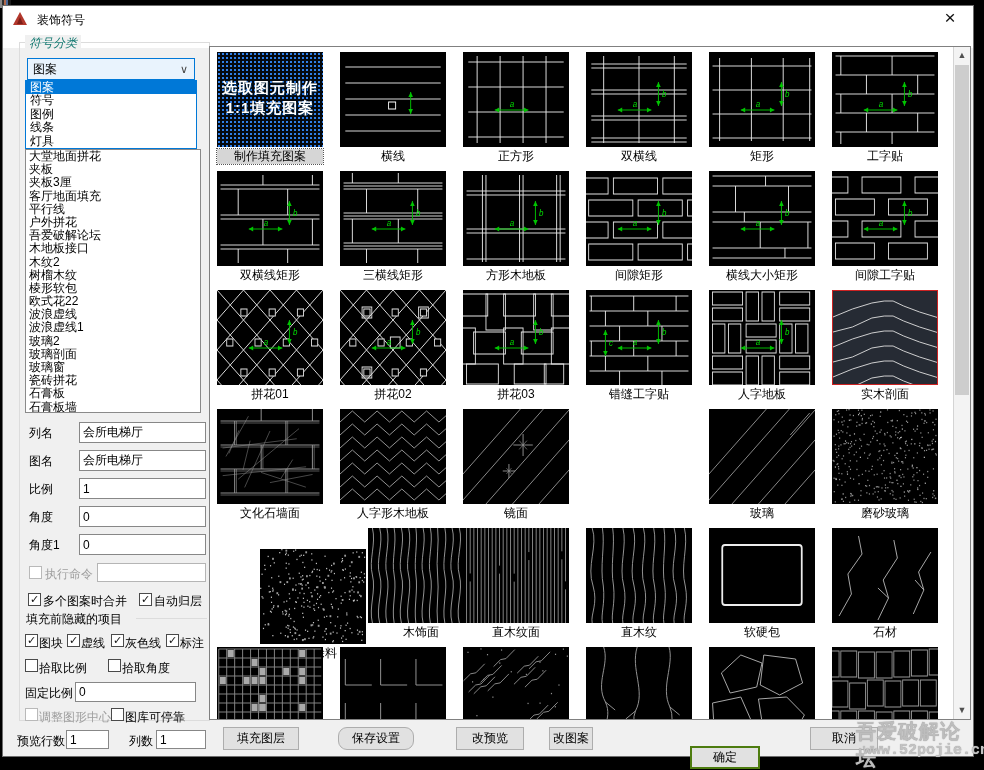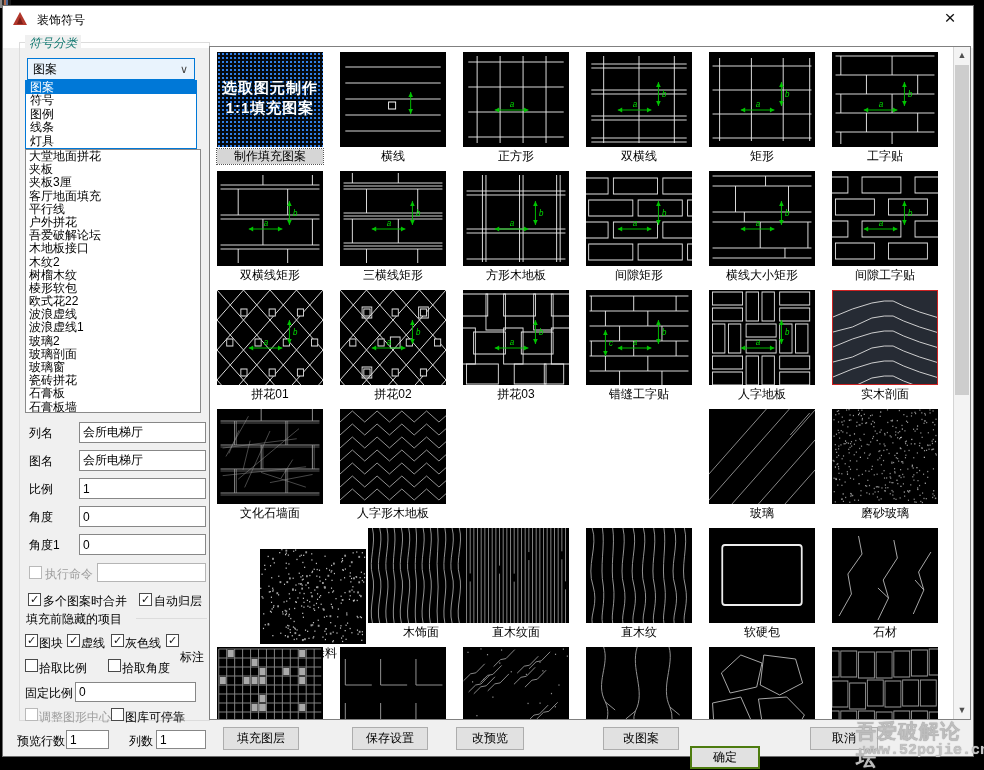--- a/index.html
+++ b/index.html
@@ -720,20 +720,40 @@
             <line x1="42" y1="80" x2="56" y2="91" stroke="#9a9a9a" stroke-width="1"></line>
             <line x1="56" y1="91" x2="70" y2="80" stroke="#9a9a9a" stroke-width="1"></line>
             <line x1="70" y1="80" x2="84" y2="91" stroke="#9a9a9a" stroke-width="1"></line>
             <line x1="84" y1="91" x2="98" y2="80" stroke="#9a9a9a" stroke-width="1"></line>
             <line x1="98" y1="80" x2="112" y2="91" stroke="#9a9a9a" stroke-width="1"></line>
             <line x1="112" y1="91" x2="126" y2="80" stroke="#9a9a9a" stroke-width="1"></line>
             <line x1="126" y1="80" x2="140" y2="91" stroke="#9a9a9a" stroke-width="1"></line>
           </svg>
         </div>
         <div class="tlabel">人字形木地板</div>
+      </div>
+      <div class="tile" style="left: 253px; top: 362px;">
+        <div class="thumb">
+          <svg width="106" height="95" viewBox="0 0 120 95" preserveAspectRatio="none">
+            <line x1="-30" y1="95" x2="65" y2="0" stroke="#909090" stroke-width="1"></line>
+            <line x1="-4" y1="95" x2="91" y2="0" stroke="#909090" stroke-width="1"></line>
+            <line x1="26" y1="95" x2="121" y2="0" stroke="#909090" stroke-width="1"></line>
+            <line x1="56" y1="95" x2="151" y2="0" stroke="#909090" stroke-width="1"></line>
+            <line x1="86" y1="95" x2="181" y2="0" stroke="#909090" stroke-width="1"></line>
+            <line x1="57" y1="36" x2="79" y2="36" stroke="#909090" stroke-width="1"></line>
+            <line x1="68" y1="25" x2="68" y2="47" stroke="#909090" stroke-width="1"></line>
+            <line x1="63.6" y1="31.6" x2="72.4" y2="40.4" stroke="#909090" stroke-width="0.7"></line>
+            <line x1="63.6" y1="40.4" x2="72.4" y2="31.6" stroke="#909090" stroke-width="0.7"></line>
+            <line x1="45" y1="62" x2="59" y2="62" stroke="#909090" stroke-width="1"></line>
+            <line x1="52" y1="55" x2="52" y2="69" stroke="#909090" stroke-width="1"></line>
+            <line x1="49.2" y1="59.2" x2="54.8" y2="64.8" stroke="#909090" stroke-width="0.7"></line>
+            <line x1="49.2" y1="64.8" x2="54.8" y2="59.2" stroke="#909090" stroke-width="0.7"></line>
+          </svg>
+        </div>
+        <div class="tlabel">镜面</div>
       </div>
       <div class="tile" style="left: 499px; top: 362px;">
         <div class="thumb">
           <svg width="106" height="95" viewBox="0 0 120 95" preserveAspectRatio="none">
             <line x1="-30" y1="95" x2="65" y2="0" stroke="#8f8f8f" stroke-width="1"></line>
             <line x1="-4" y1="95" x2="91" y2="0" stroke="#8f8f8f" stroke-width="1"></line>
             <line x1="26" y1="95" x2="121" y2="0" stroke="#8f8f8f" stroke-width="1"></line>
             <line x1="56" y1="95" x2="151" y2="0" stroke="#8f8f8f" stroke-width="1"></line>
             <line x1="86" y1="95" x2="181" y2="0" stroke="#8f8f8f" stroke-width="1"></line>
             <line x1="92" y1="26" x2="114" y2="4" stroke="#8f8f8f" stroke-width="1"></line>
@@ -1676,34 +1696,34 @@
     <span class="lbl" style="left: 151px; top: 587px;">自动归层</span>
     <span class="lbl" style="left: 23px; top: 605px;">填充前隐藏的项目</span>
     <div class="gline" style="left: 133px; top: 612px; width: 71px;"></div>
     <span class="cb" style="left: 22px; top: 628px;">✓</span>
     <span class="lbl" style="left: 36px; top: 629px;">图块</span>
     <span class="cb" style="left: 64px; top: 628px;">✓</span>
     <span class="lbl" style="left: 78px; top: 629px;">虚线</span>
     <span class="cb" style="left: 108px; top: 628px;">✓</span>
     <span class="lbl" style="left: 122px; top: 629px;">灰色线</span>
     <span class="cb" style="left: 163px; top: 628px;">✓</span>
-    <span class="lbl" style="left: 177px; top: 643px;">标注</span>
+    <span class="lbl" style="left: 177px; top: 629px;">标注</span>
     <span class="cb" style="left: 22px; top: 653px;"></span>
     <span class="lbl" style="left: 36px; top: 654px;">拾取比例</span>
     <span class="cb" style="left: 105px; top: 653px;"></span>
     <span class="lbl" style="left: 119px; top: 654px;">拾取角度</span>
     <span class="lbl" style="left: 22px; top: 679px;">固定比例</span>
     <input class="tbox" value="0" style="left: 72px; top: 676px; width: 121px; height: 20px;">
     <span class="cb dis" style="left: 22px; top: 702px;"></span>
     <span class="lbl dis" style="left: 36px; top: 703px;">调整图形中心</span>
     <span class="cb" style="left: 108px; top: 702px;"></span>
     <span class="lbl" style="left: 122px; top: 703px; font-family: Liberation Serif, serif;">图库可停靠</span>
     <span class="lbl" style="left: 14px; top: 727px;">预览行数</span>
     <input class="tbox" value="1" style="left: 63px; top: 724px; width: 43px; height: 19px;">
     <span class="lbl" style="left: 126px; top: 727px;">列数</span>
     <input class="tbox" value="1" style="left: 153px; top: 724px; width: 50px; height: 19px;">
     <div class="btn" style="left: 220px; width: 76px;">填充图层</div>
-    <div class="btn" style="left: 349px; width: 76px;">保存设置</div>
+    <div class="btn" style="left: 335px; width: 76px; border-radius: 9px;">保存设置</div>
     <div class="btn" style="left: 453px; width: 68px;">改预览</div>
-    <div class="btn" style="left: 600px; width: 76px;">改图案</div>
+    <div class="btn" style="left: 546px; width: 44px;">改图案</div>
     <div class="btn default" style="left: 687px; width: 70px;">确定</div>
     <div class="btn" style="left: 807px; width: 68px;">取消</div>
   </div>
 
 </body></html>

